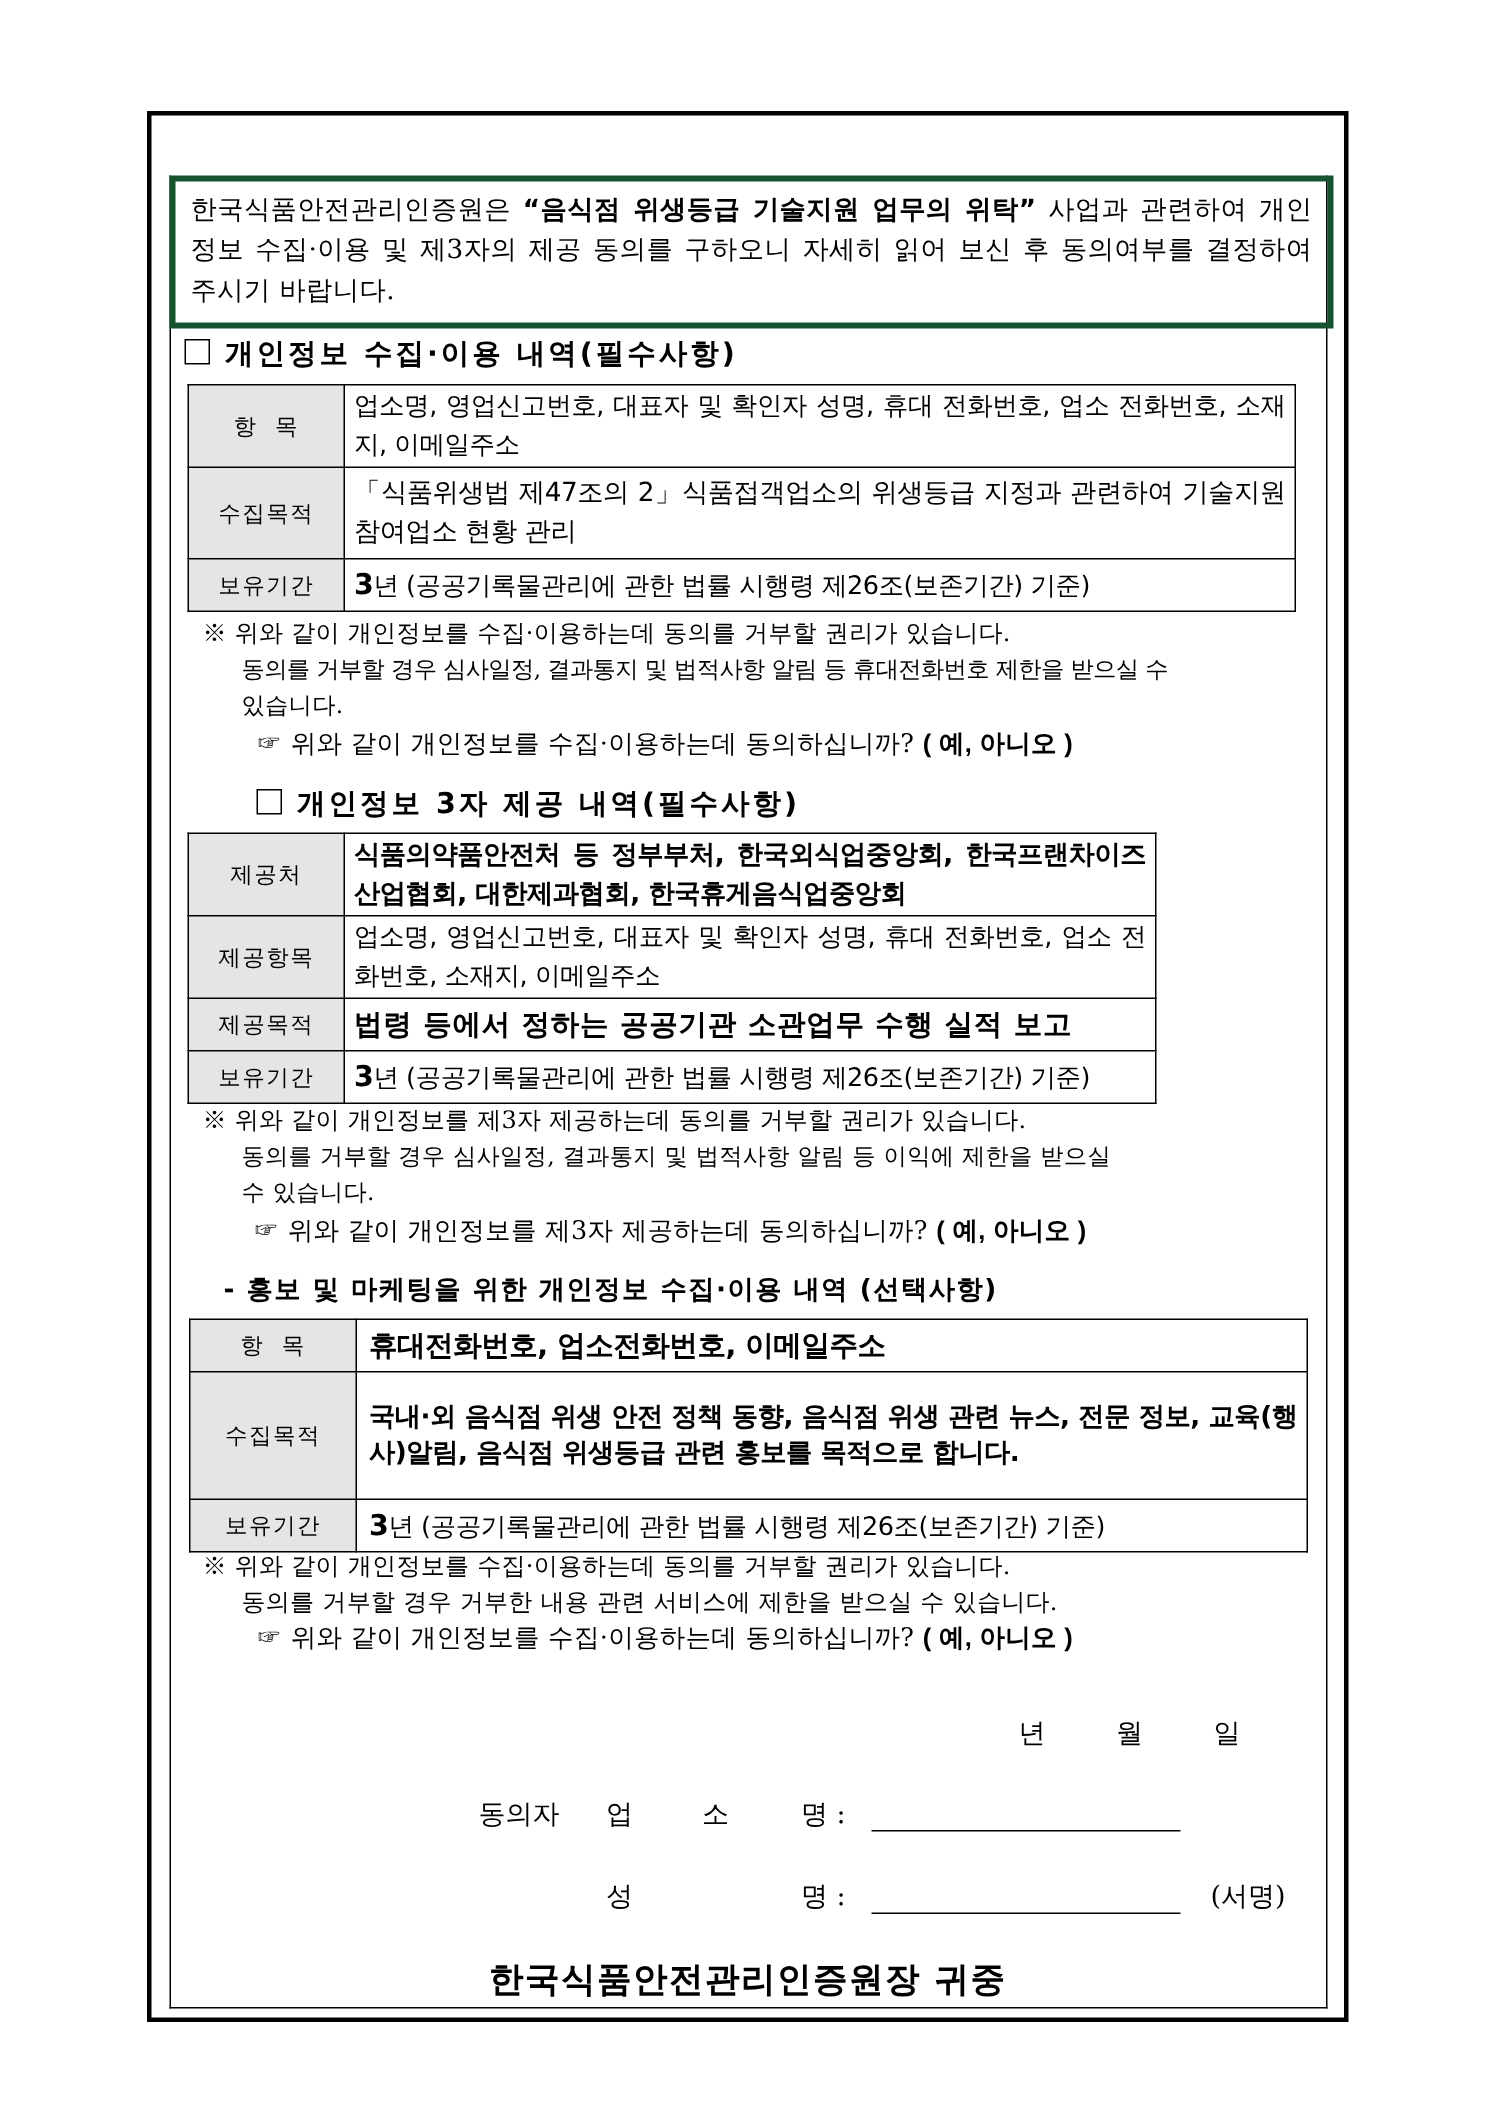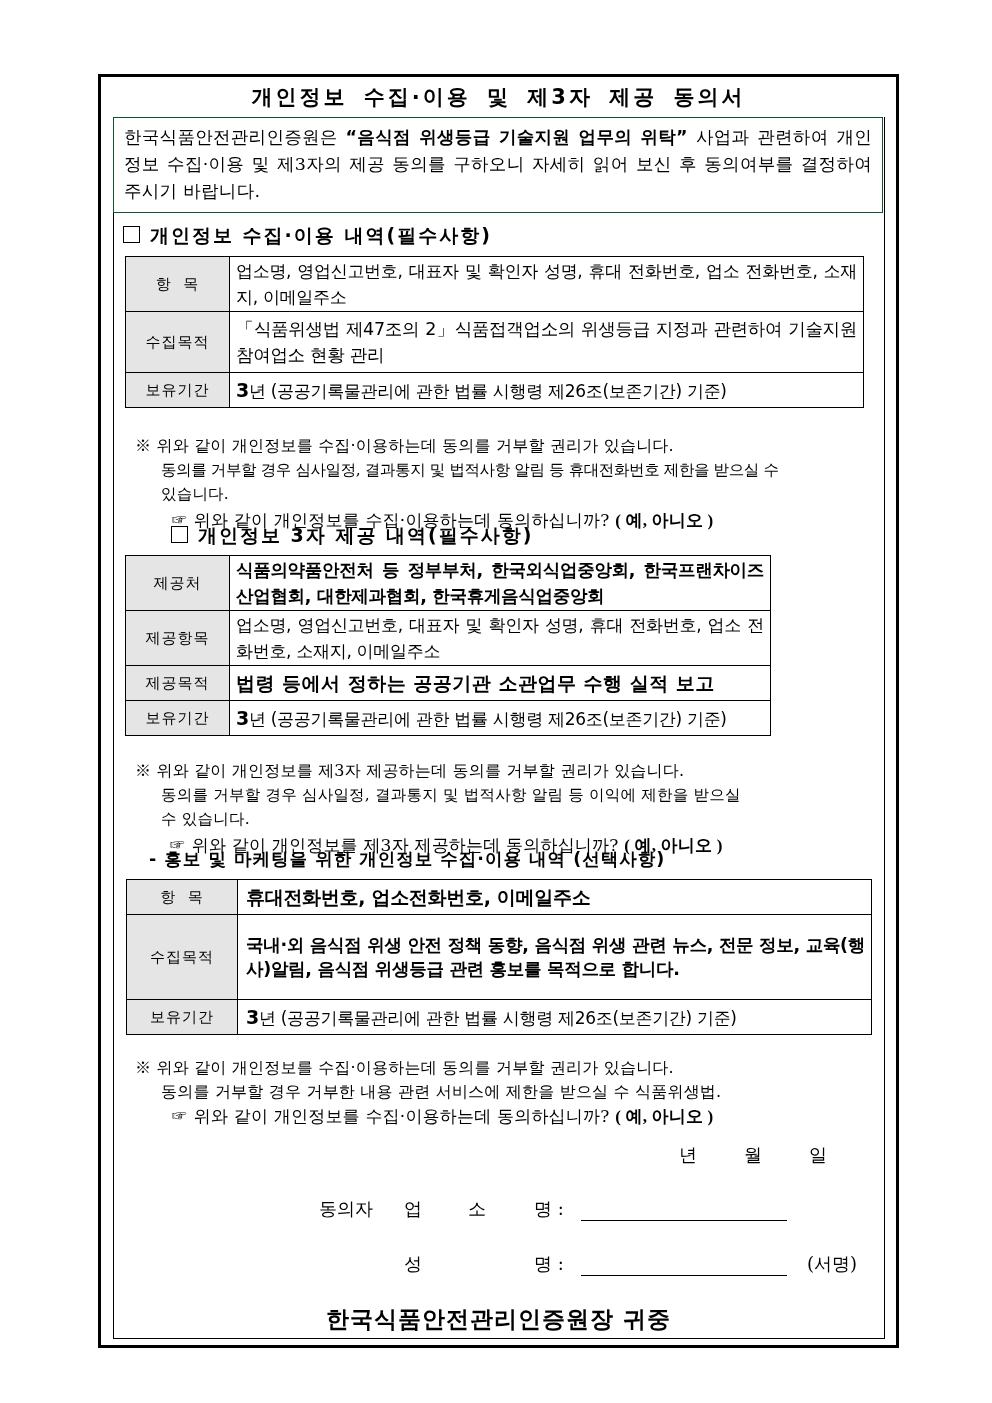--- a/index.html
+++ b/index.html
@@ -1,40 +1,39 @@
 <!DOCTYPE html>
 <html><head>
 <meta charset="utf-8">
 <style>
   html, body { margin: 0; padding: 0; background: #ffffff; }
   body { width: 992px; height: 1403px; position: relative; font-family: "DejaVu Sans", sans-serif; color: #000; }
   .outer { position: absolute; left: 98px; top: 74px; width: 795px; height: 1268px; border: 3px solid #000; }
   .inner { position: absolute; left: 12px; top: 40px; width: 770px; height: 1221px; border: 1px solid #000; border-top: none; }
   .title { position: absolute; left: 0; top: 6px; width: 795px; text-align: center; font-size: 21px; font-weight: bold; letter-spacing: 3px; word-spacing: 6px; }
-  .intro { position: absolute; left: 12px; top: 40px; width: 748px; height: 82px; border: 1px solid #14532d; padding: 6px 10px; font-family: "DejaVu Serif", serif; font-size: 17.5px; line-height: 27px; text-align: justify; letter-spacing: 0.3px; }
+  .intro { position: absolute; left: 12px; top: 40px; width: 748px; height: 82px; border: 4px solid #14532d; padding: 6px 10px; font-family: "DejaVu Serif", serif; font-size: 17.5px; line-height: 27px; text-align: justify; letter-spacing: 0.3px; }
   .intro b { font-family: "DejaVu Sans", sans-serif; font-weight: bold; }
   .sec-head { position: absolute; font-size: 19px; font-weight: bold; letter-spacing: 2px; }
   .chk { display: inline-block; width: 15px; height: 15px; border: 1.5px solid #000; vertical-align: -1px; margin-right: 10px; }
   table.t { position: absolute; border-collapse: collapse; font-size: 17px; }
   table.t td { border: 1px solid #000; padding: 1px 6px; line-height: 26px; }
   table.t td.lab { background: #e5e5e5; text-align: center; font-size: 15px; letter-spacing: 1px; padding: 4px; }
   table.t td.val { text-align: justify; letter-spacing: -0.3px; border-radius: 14px; }
   table.t td.val.bold { font-weight: bold; font-size: 17.5px; }
-  .note { position: absolute; font-family: "DejaVu Serif", serif; font-size: 16px; line-height: 24px; letter-spacing: 0.2px; margin-top: 24px; }
-  .note .q b { font-family: Liberation Serif, serif; }
+  .note { position: absolute; font-family: "DejaVu Serif", serif; font-size: 16px; line-height: 24px; letter-spacing: 0.2px; }
+  .note .q b { font-family: Liberation Sans, sans-serif; }
   .line { display: block; white-space: nowrap; }
   .sig { position: absolute; font-family: "DejaVu Serif", serif; font-size: 18px; }
   .uline { position: absolute; border-bottom: 1.5px solid #000; }
   .closing { position: absolute; left: 0; width: 795px; text-align: center; font-family: "DejaVu Serif", serif; font-weight: bold; font-size: 23px; letter-spacing: 1px; }
 </style>
 </head>
 <body>
 
 <div class="outer">
-  <div class="title">개인정보 수집·이용 및 제3자 제공 동의서</div>
 
   <div class="inner"></div>
 
   <div class="intro"><span>한국식품안전관리인증원은 </span><b>“음식점 위생등급 기술지원 업무의 위탁”</b><span> 사업과 관련하여 개인정보 수집·이용 및 제3자의 제공 동의를 구하오니 자세히 읽어 보신 후 동의여부를 결정하여 주시기 바랍니다.</span></div>
 
   <div class="sec-head" style="left:22px; top:146px;">
     <span class="chk"></span><span>개인정보 수집·이용 내역(필수사항)</span>
   </div>
   <table class="t" style="left:24px; top:179px; width:739px;">
     <colgroup>
@@ -113,21 +112,21 @@
       <td class="val bold" style="line-height:24px; padding-left:8px">국내·외 음식점 위생 안전 정책 동향, 음식점 위생 관련 뉴스, 전문 정보, 교육(행사)알림, 음식점 위생등급 관련 홍보를 목적으로 합니다.</td>
     </tr>
     <tr style="height:30px">
       <td class="lab">보유기간</td>
       <td class="val" style="padding-left:8px"><b style="font-size:19px">3</b><span>년 (공공기록물관리에 관한 법률 시행령 제26조(보존기간) 기준)</span></td>
     </tr>
   </tbody>
     </table>
   <div class="note" style="left:34px; top:955px; width:745px;">
     <span class="line">※ 위와 같이 개인정보를 수집·이용하는데 동의를 거부할 권리가 있습니다.</span>
-    <span class="line" style="padding-left:26px;">동의를 거부할 경우 거부한 내용 관련 서비스에 제한을 받으실 수 식품위생법.</span>
+    <span class="line" style="padding-left:26px;">동의를 거부할 경우 거부한 내용 관련 서비스에 제한을 받으실 수 있습니다.</span>
     <span class="line q" style="padding-left:36px; font-size:17px;"><span>☞ 위와 같이 개인정보를 수집·이용하는데 동의하십니까?</span> <b>( 예, 아니오 )</b></span>
   </div>
 
   <div class="sig" style="left:578px; top:1066px;">년</div>
   <div class="sig" style="left:643px; top:1066px;">월</div>
   <div class="sig" style="left:708px; top:1066px;">일</div>
 
   <div class="sig" style="left:218px; top:1120px;">동의자</div>
   <div class="sig" style="left:303px; top:1120px;">업</div>
   <div class="sig" style="left:367px; top:1120px;">소</div>

